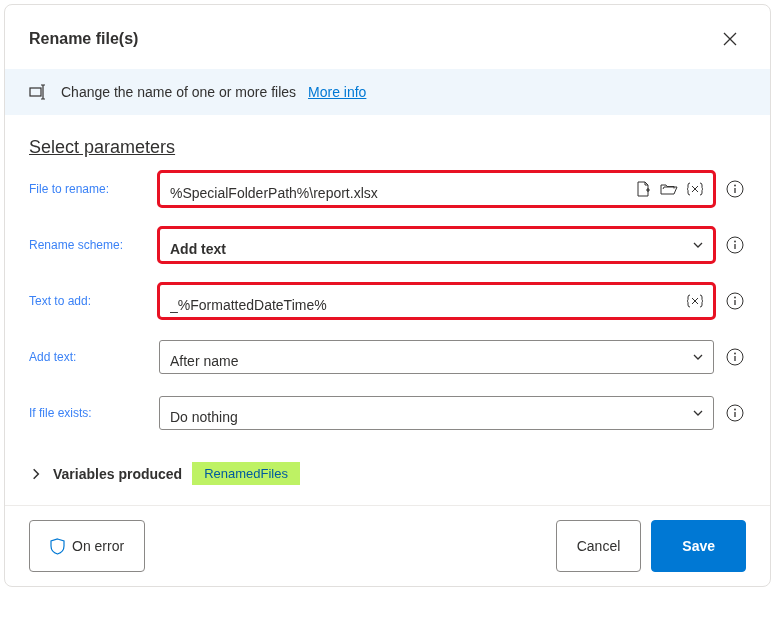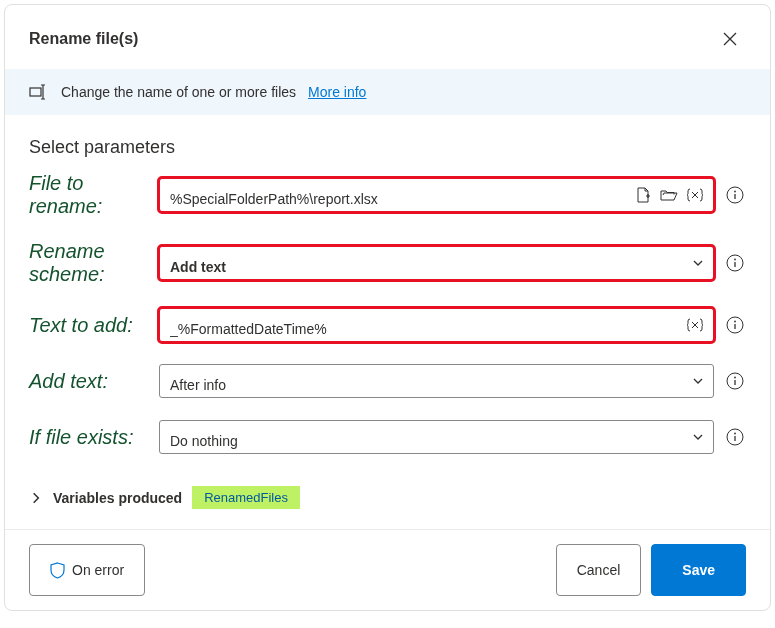--- a/index.html
+++ b/index.html
@@ -44,35 +44,35 @@
     .more-info {
       color: #0078d4;
       text-decoration: underline;
       cursor: pointer;
     }
     .section-title {
       font-size: 18px;
       font-weight: 400;
       padding: 22px 24px 14px 24px;
       color: #323130;
+      text-decoration: underline;
     }
     .params {
       padding: 0 24px 10px 24px;
     }
     .row {
       display: flex;
       align-items: center;
       margin-bottom: 22px;
     }
     .label {
       width: 130px;
       flex-shrink: 0;
-      font-size: 20px;
-      color: #14532d;
-      font-style: italic;
+      font-size: 12px;
+      color: #3b82f6;
     }
     .field-wrap {
       flex: 1;
       display: flex;
       align-items: center;
       gap: 10px;
     }
     .field {
       flex: 1;
       height: 34px;
@@ -267,21 +267,21 @@
               <path d="M9 8 v5" stroke="#323130" stroke-width="1.3"></path>
             </svg>
         </div>
       </div>
     </div>
 
     <div class="row">
       <div class="label">Add text:</div>
       <div class="field-wrap">
         <div class="field">
-          <div class="field-value">After info</div>
+          <div class="field-value">After name</div>
           <svg class="chevron" width="14" height="14" viewBox="0 0 14 14">
               <path d="M3 5 l4 4 l4 -4" stroke="#323130" fill="none" stroke-width="1.3"></path>
             </svg>
         </div>
         <div class="info-circle">
           <svg width="18" height="18" viewBox="0 0 18 18">
               <circle cx="9" cy="9" r="8" stroke="#323130" fill="none" stroke-width="1"></circle>
               <circle cx="9" cy="5.5" r="0.9" fill="#323130"></circle>
               <path d="M9 8 v5" stroke="#323130" stroke-width="1.3"></path>
             </svg>

